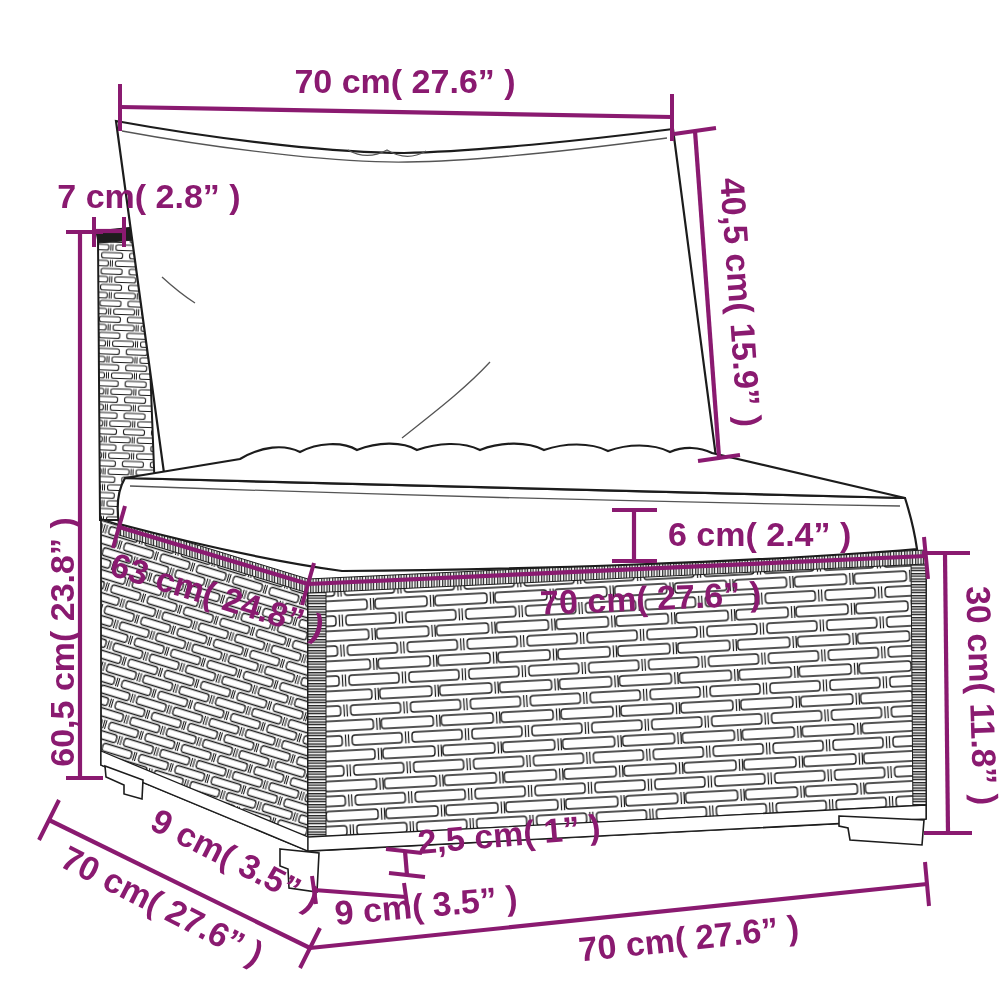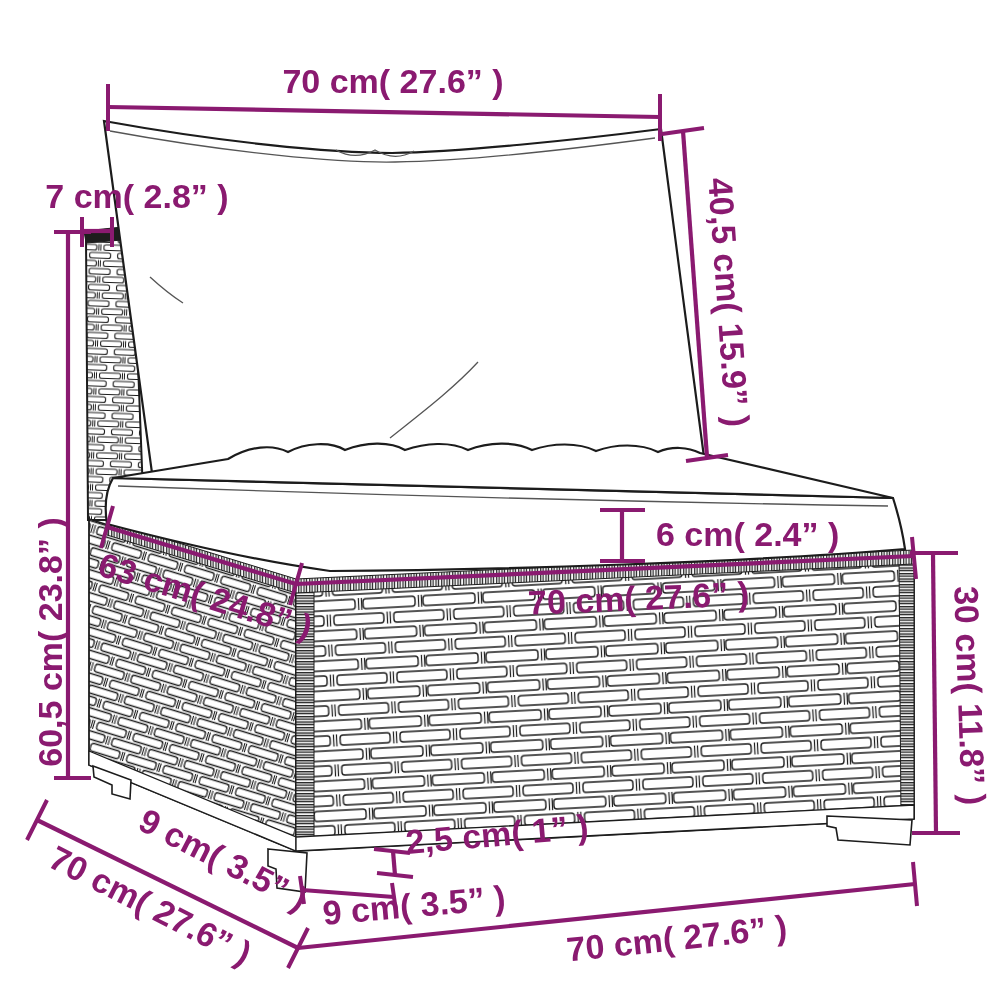--- a/index.html
+++ b/index.html
@@ -1,18 +1,19 @@
 <!DOCTYPE html>
 <html><head>
 <meta charset="utf-8">
 <style>
   html,body{margin:0;padding:0;background:#ffffff;}
   #stage{
     width:794px;height:1000px;position:relative;background:#ffffff;
     font-family:"Liberation Sans", sans-serif;
+    padding-left:12px;
   }
   svg text{
     font-family:"Liberation Sans","DejaVu Sans",sans-serif;
     font-weight:bold;
     font-size:34px;
     fill:#8a1a70;
   }
   .dim-line{stroke:#8a1a70;stroke-width:4.2;fill:none;stroke-linecap:butt;}
   .dim-tick{stroke:#8a1a70;stroke-width:4;fill:none;stroke-linecap:butt;}
   .outline{stroke:#1c1c1c;fill:#ffffff;}

